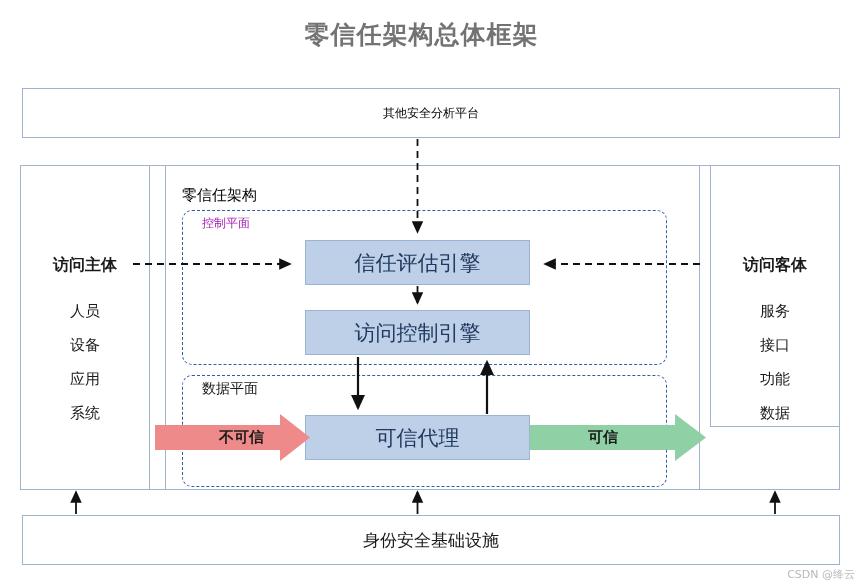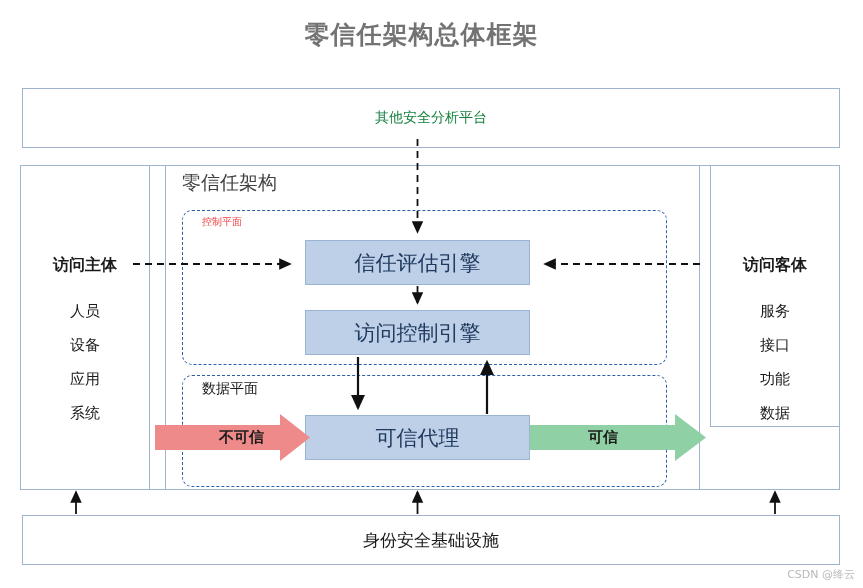--- a/index.html
+++ b/index.html
@@ -36,22 +36,22 @@
     border:1px solid #9bb4d4;
   }
 
   .center-text{
     display:flex;align-items:center;justify-content:center;
     text-align:center;
   }
 
   
   #top-platform{
-    left:22px;top:88px;width:818px;height:60px;
-    font-size:14px;color:#15803d;
+    left:22px;top:88px;width:818px;height:50px;
+    font-size:12px;color:#000000;
   }
 
   
   #middle-frame{
     left:22px;top:165px;width:818px;height:325px;
     border:1px solid #9fb4cf;background:#ffffff;
   }
 
   
   #subject-box{
@@ -69,31 +69,31 @@
     text-align:center;font-size:15px;color:#1a1a1a;
     line-height:34px;
   }
 
   
   #zta-box{
     left:165px;top:165px;width:535px;height:325px;
     border:1px solid #9fb4cf;background:#ffffff;
   }
   #zta-label{
-    position:absolute;left:182px;top:170px;
-    font-size:19px;color:#404040;
+    position:absolute;left:182px;top:186px;
+    font-size:15px;color:#000000;
   }
 
   
   #control-plane{
     left:182px;top:210px;width:485px;height:155px;
   }
   #control-plane-label{
     position:absolute;left:200px;top:215px;
-    font-size:10px;color:#ef4444;background:#ffffff;padding:0 2px;
+    font-size:12px;color:#a21caf;background:#ffffff;padding:0 2px;
   }
 
   
   #data-plane{
     left:182px;top:375px;width:485px;height:112px;
   }
   #data-plane-label{
     position:absolute;left:200px;top:380px;
     font-size:14px;color:#1a1a1a;background:#ffffff;padding:0 2px;text-align:center;
   }

